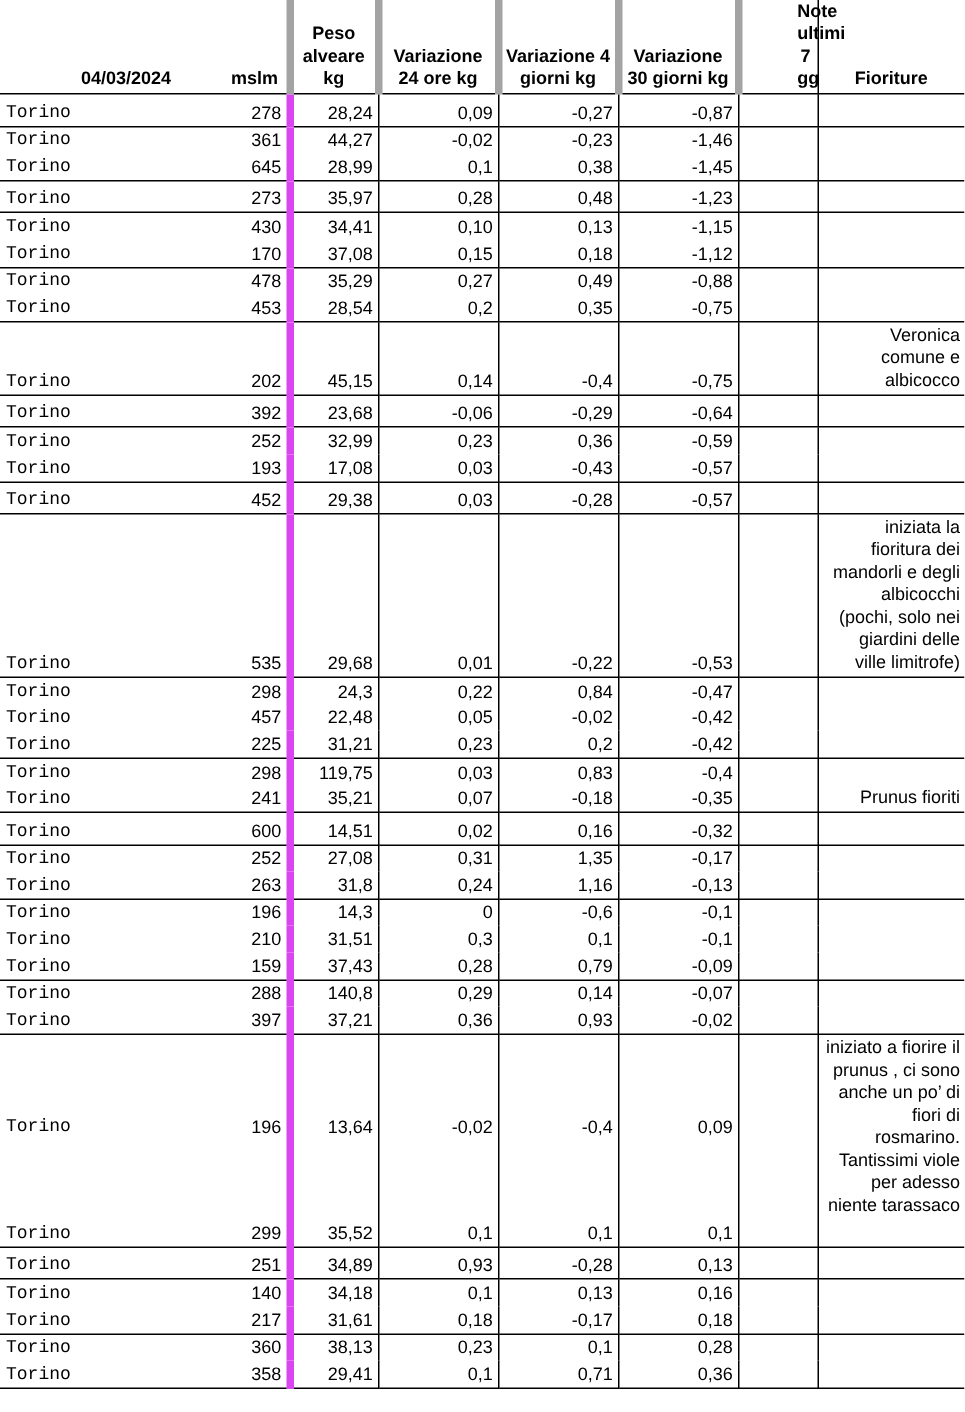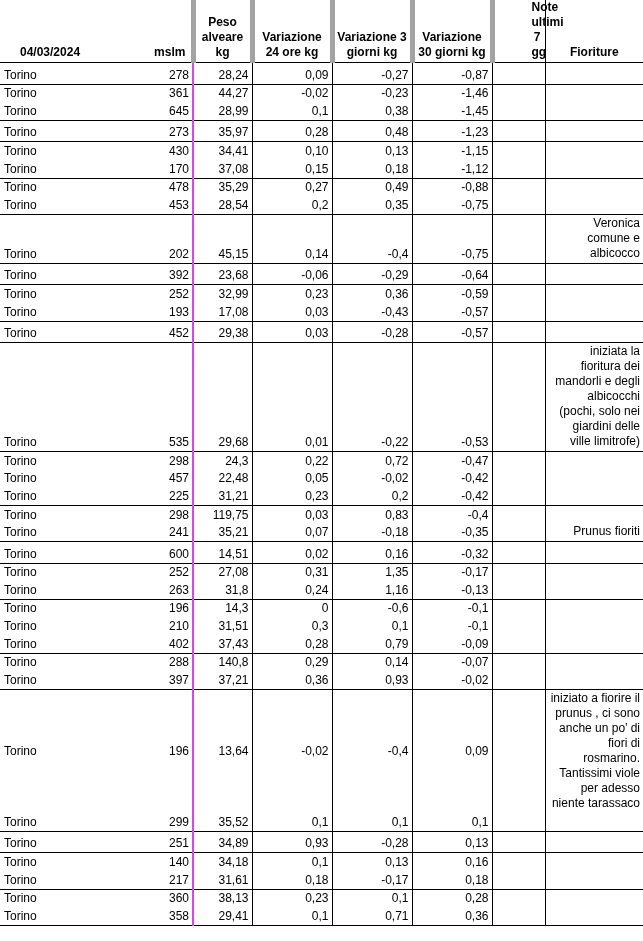--- a/index.html
+++ b/index.html
@@ -3,27 +3,27 @@
 <meta charset="utf-8">
 <style>
   html, body { margin: 0; padding: 0; background: #ffffff; }
   body { width: 643px; height: 941px; overflow: hidden; font-family: "Liberation Sans", sans-serif; font-size: 12px; color: #000; }
   .sheet { position: relative; width: 643px; }
   table { border-collapse: collapse; table-layout: fixed; width: 643px; }
   col.c-city { width: 150px; } col.c-mslm { width: 43px; } col.c-peso { width: 59px; }
   col.c-v24 { width: 80px; } col.c-v7 { width: 80px; } col.c-v30 { width: 80px; }
   col.c-note { width: 53px; } col.c-fior { width: 98px; }
   th { font-weight: bold; font-size: 12px; line-height: 15px; vertical-align: bottom; text-align: center; padding: 0 2px 2px 2px; height: 52px; border-bottom: 1px solid #000; }
-  th.h-city { text-align: left; padding-left: 20px; }
+  th.h-city { text-align: center; padding-left: 20px; }
   th.h-mslm { text-align: center; padding-right: 3px; border-right: 1px solid #000; }
   th.bl { border-left: 5px solid #a3a3a3; margin-left: 20px; }
   td { height: 17.6px; line-height: 17px; padding: 0 3px; white-space: nowrap; vertical-align: bottom; font-size: 12px; }
-  td.city { text-align: left; padding-left: 4px; }
+  td.city { text-align: left; padding-left: 4px; font-family: Liberation Mono, monospace; }
   td.num { text-align: right; }
-  td.mslm { border-right: 2px solid #d946ef; }
+  td.mslm { border-right: 5px solid #d946ef; }
   td.vb { border-left: 1px solid #000; border-right: 1px solid #000; }
   tr.gend td { border-bottom: 1px solid #000; }
   td.fior { white-space: normal; text-align: right; line-height: 15px; vertical-align: bottom; padding: 1px 3px 2px 4px; border-bottom: 1px solid #000; border-left: 1px solid #000; }
   td.note { border-left: 1px solid #000; border-right: 1px solid #000; border-bottom: 1px solid #000; }
 </style>
 </head>
 <body>
 
 <div class="sheet">
   <table>
@@ -36,21 +36,21 @@
         <col class="c-v30">
         <col class="c-note">
         <col class="c-fior">
     </colgroup>
     <thead>
       <tr>
         <th class="h-city">04/03/2024</th>
         <th class="h-mslm">mslm</th>
         <th class="bl">Peso alveare kg</th>
         <th class="bl">Variazione 24 ore kg</th>
-        <th class="bl">Variazione 3 giorni kg</th>
+        <th class="bl">Variazione 4 giorni kg</th>
         <th class="bl">Variazione 30 giorni kg</th>
         <th class="bl" style="border-right:1px solid #000;padding-left:37px;">Note ultimi 7 gg</th>
         <th>Fioriture</th>
       </tr>
     </thead>
     <tbody id="tbody">
         <tr class="gend">
           <td class="city">Torino</td>
           <td class="num mslm">278</td>
           <td class="num vb">28,24</td>
@@ -180,21 +180,21 @@
           <td class="num vb">-0,22</td>
           <td class="num vb">-0,53</td>
           <td class="note" rowspan="1"></td>
           <td class="fior" rowspan="1">iniziata la fioritura dei mandorli e degli albicocchi (pochi, solo nei giardini delle ville limitrofe)</td>
         </tr>
         <tr>
           <td class="city">Torino</td>
           <td class="num mslm">298</td>
           <td class="num vb">24,3</td>
           <td class="num vb">0,22</td>
-          <td class="num vb">0,72</td>
+          <td class="num vb">0,84</td>
           <td class="num vb">-0,47</td>
           <td class="note" rowspan="3"></td>
           <td class="fior" rowspan="3"></td>
         </tr>
         <tr>
           <td class="city">Torino</td>
           <td class="num mslm">457</td>
           <td class="num vb">22,48</td>
           <td class="num vb">0,05</td>
           <td class="num vb">-0,02</td>
@@ -267,21 +267,21 @@
         <tr>
           <td class="city">Torino</td>
           <td class="num mslm">210</td>
           <td class="num vb">31,51</td>
           <td class="num vb">0,3</td>
           <td class="num vb">0,1</td>
           <td class="num vb">-0,1</td>
         </tr>
         <tr class="gend">
           <td class="city">Torino</td>
-          <td class="num mslm">402</td>
+          <td class="num mslm">159</td>
           <td class="num vb">37,43</td>
           <td class="num vb">0,28</td>
           <td class="num vb">0,79</td>
           <td class="num vb">-0,09</td>
         </tr>
         <tr>
           <td class="city">Torino</td>
           <td class="num mslm">288</td>
           <td class="num vb">140,8</td>
           <td class="num vb">0,29</td>

